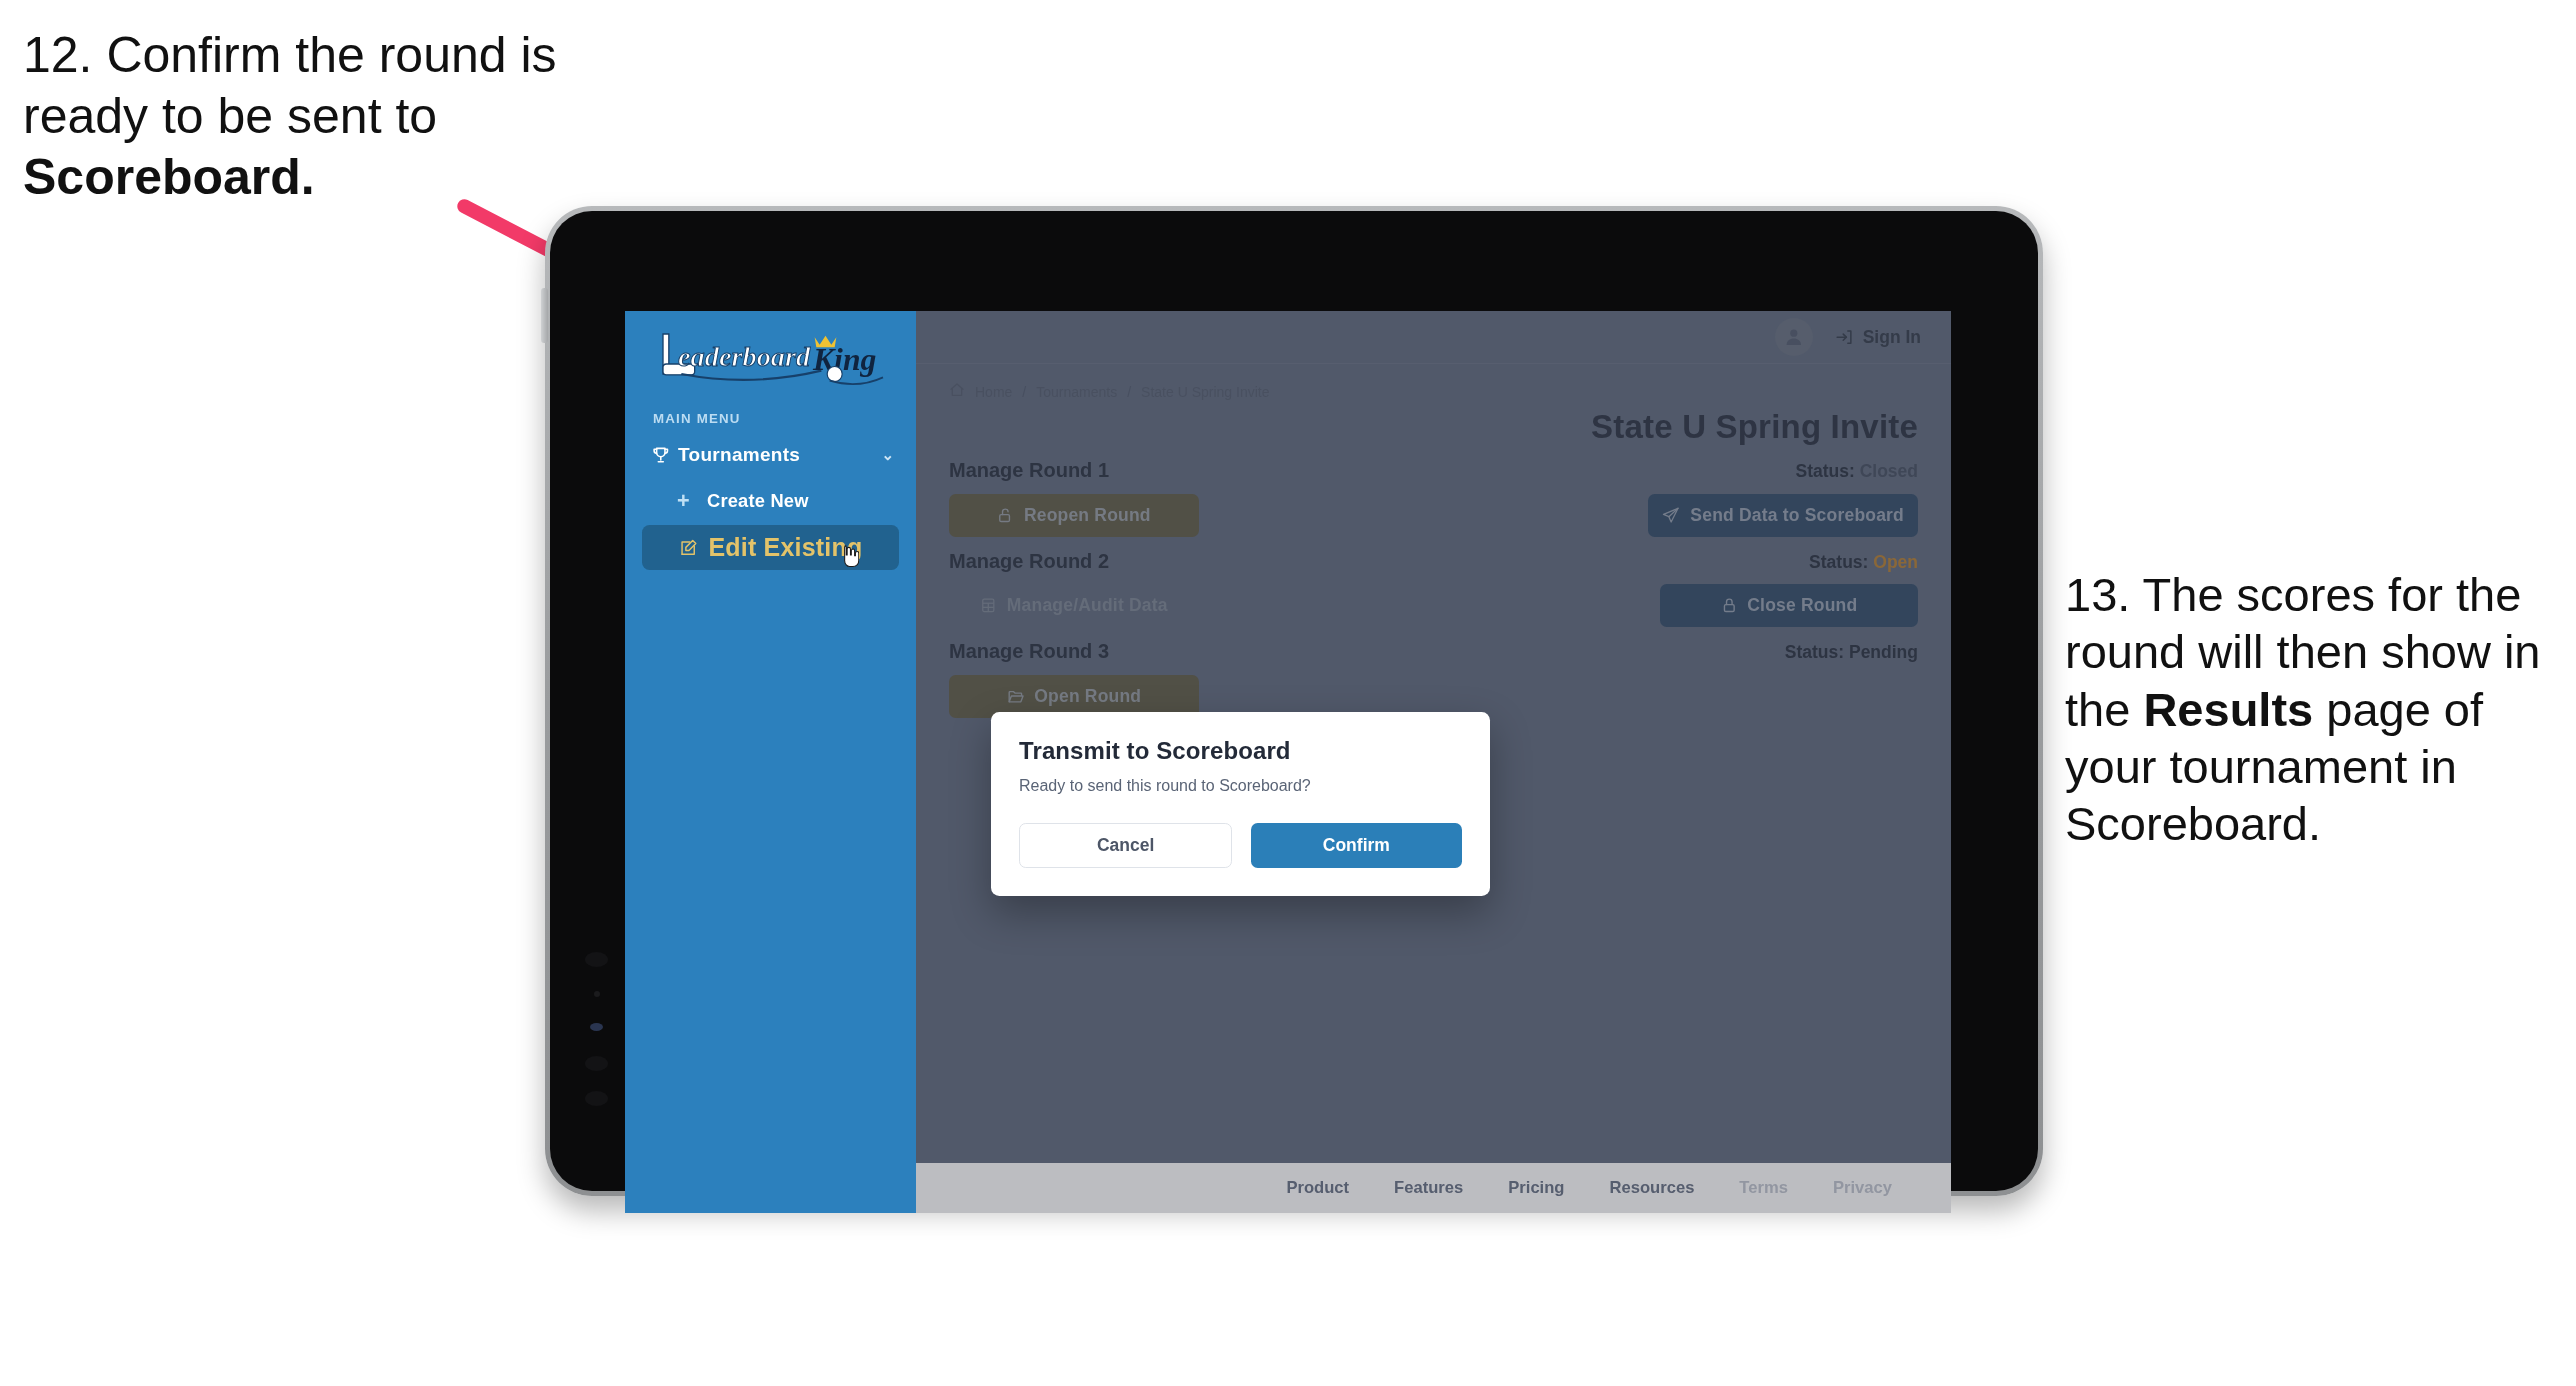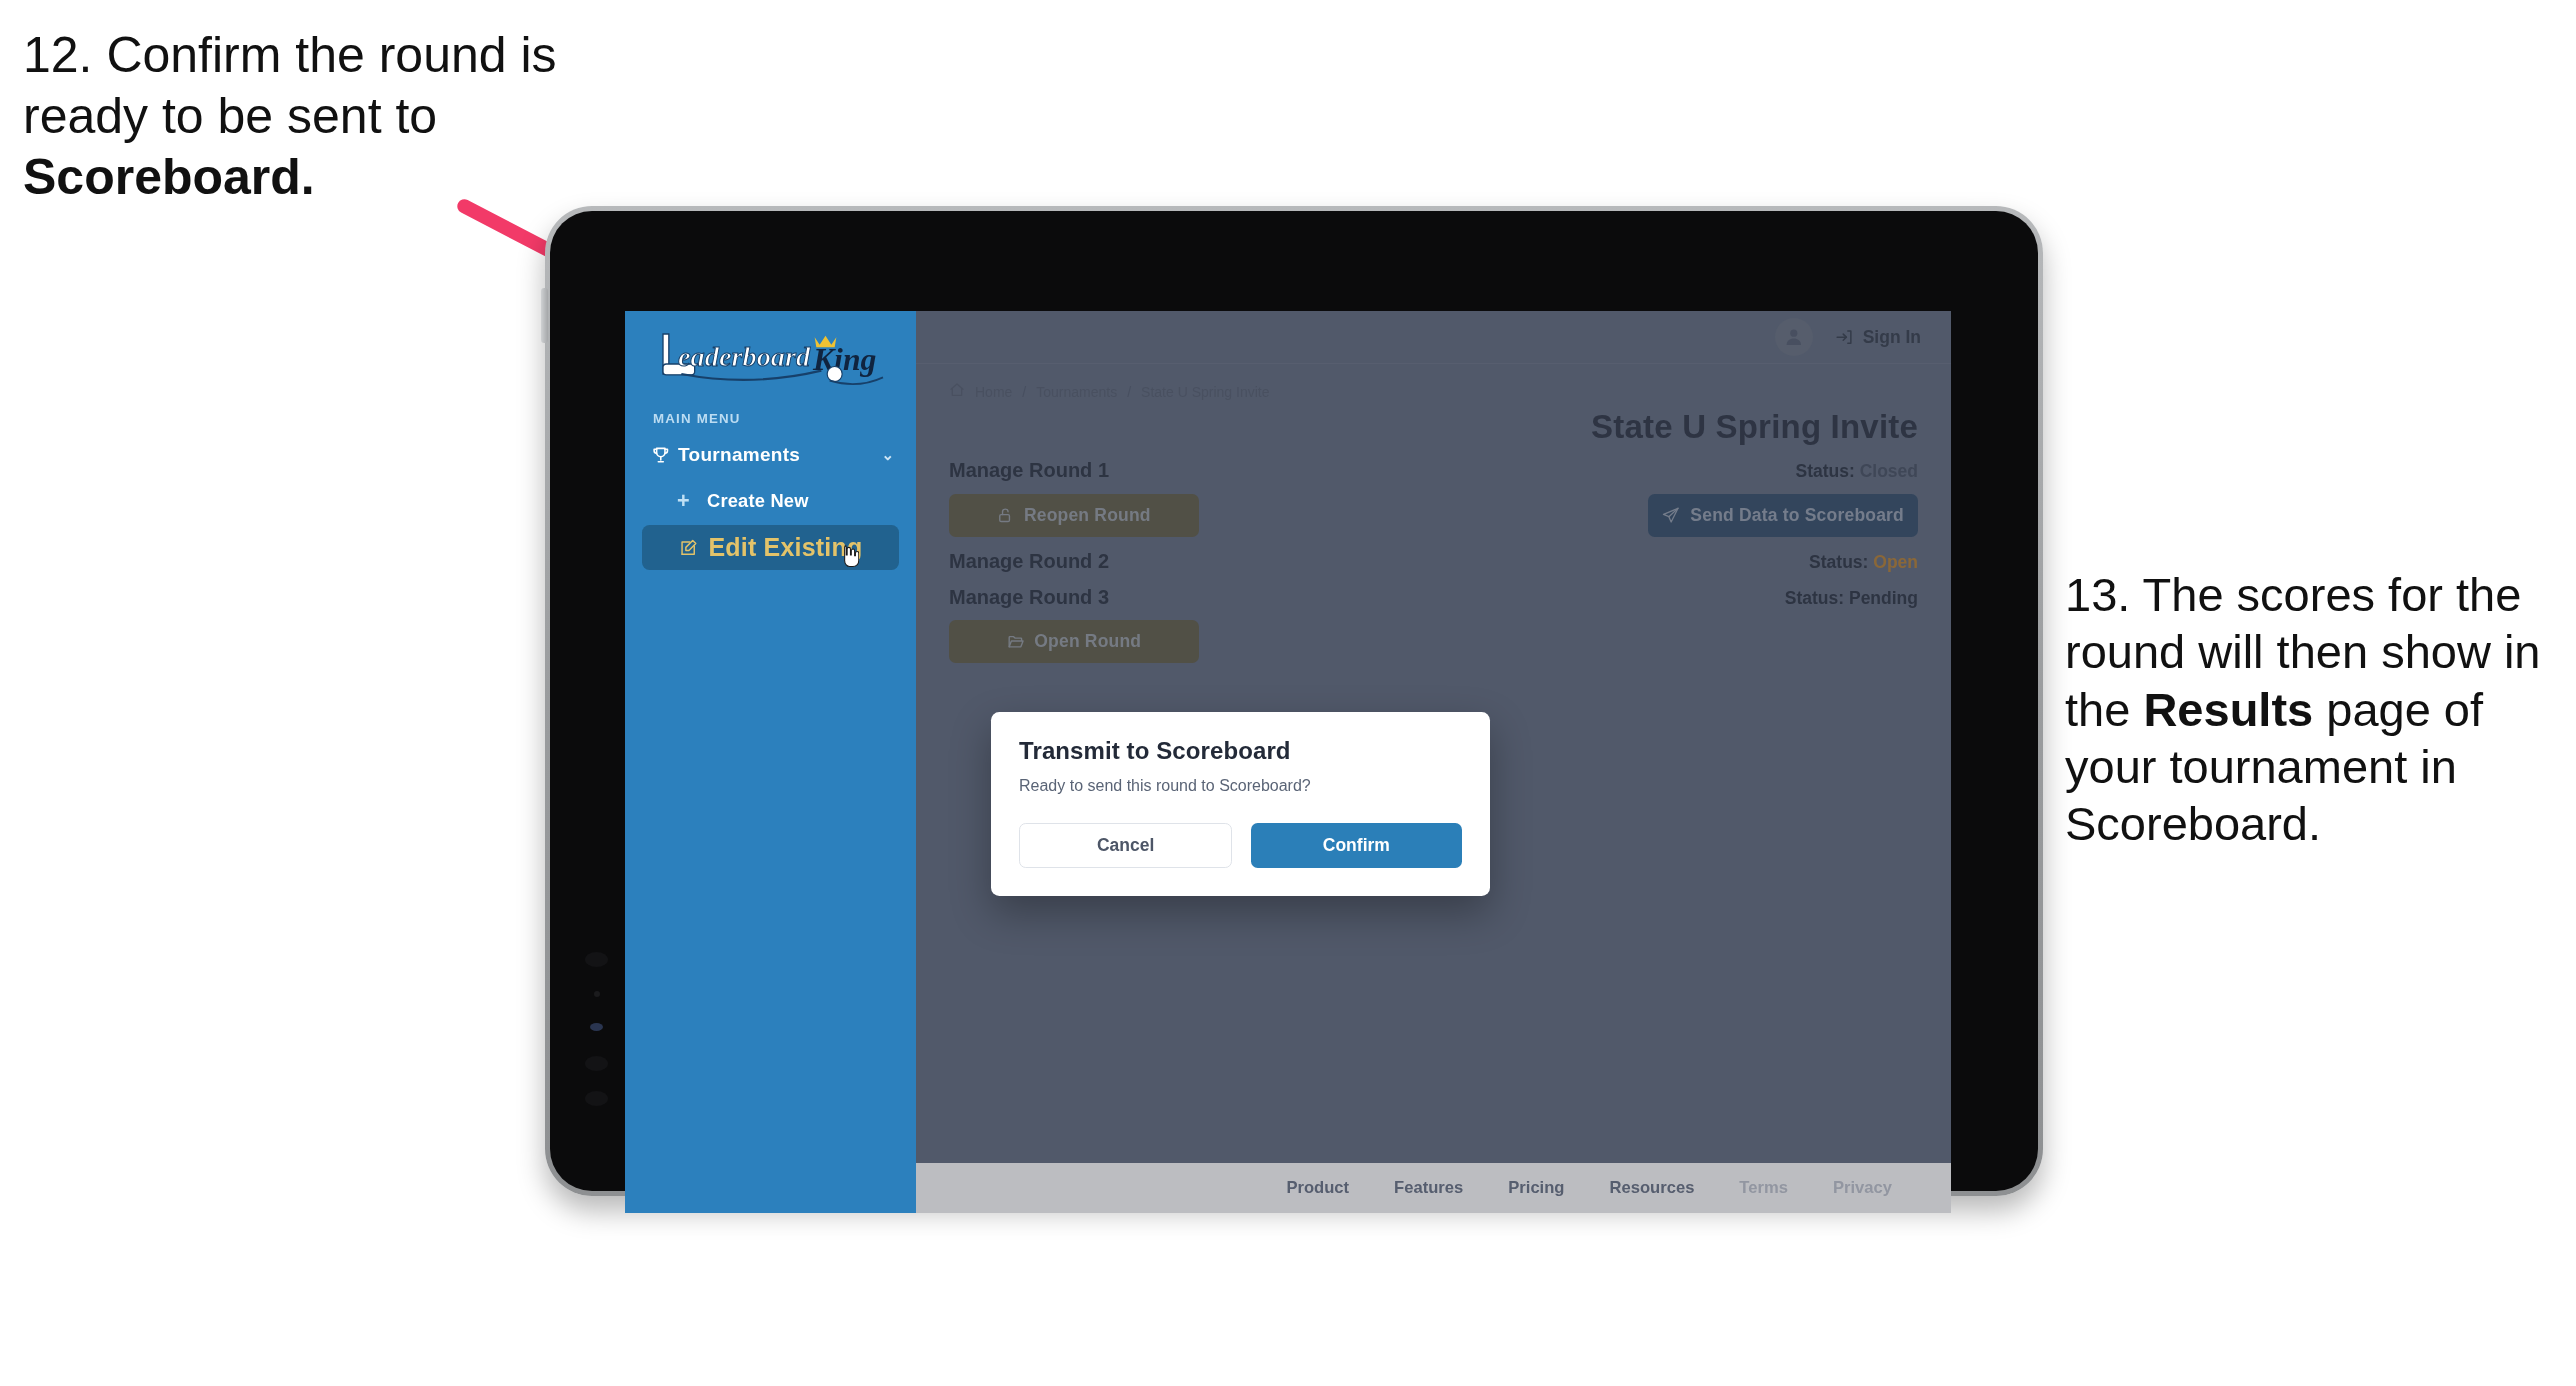--- a/index.html
+++ b/index.html
@@ -279,20 +279,42 @@
           </div>
 
           <div class="round-block">
             <div class="round-head">
               <span class="round-name">Manage Round 2</span>
               <span class="round-status">
                 <span>Status:</span>
                 <span class="val-open">Open</span>
               </span>
             </div>
+            <div class="round-actions">
+              <div class="btn btn-ghost">
+                <span class="ico">
+                  <svg width="16.6" height="16.6" viewBox="0 0 24 24" fill="none" stroke="#828b99" stroke-width="1.8" stroke-linejoin="round">
+                    <rect x="4" y="3" width="16" height="18" rx="2"></rect>
+                      <path d="M4 9h16"></path>
+                      <path d="M4 15h16"></path>
+                      <path d="M12 9v12"></path>
+                  </svg>
+                </span>
+                <span>Manage/Audit Data</span>
+              </div>
+              <div class="btn btn-navy">
+                <span class="ico">
+                  <svg width="16.6" height="16.6" viewBox="0 0 24 24" fill="none" stroke="#99a3b2" stroke-width="2" stroke-linecap="round" stroke-linejoin="round">
+                    <rect x="5" y="11" width="14" height="10" rx="2"></rect>
+                      <path d="M8 11V7a4 4 0 0 1 8 0v4"></path>
+                  </svg>
+                </span>
+                <span>Close Round</span>
+              </div>
+            </div>
           </div>
 
           <div class="round-block">
             <div class="round-head">
               <span class="round-name">Manage Round 3</span>
               <span class="round-status">
                 <span>Status:</span>
                 <span class="val-pending">Pending</span>
               </span>
             </div>

